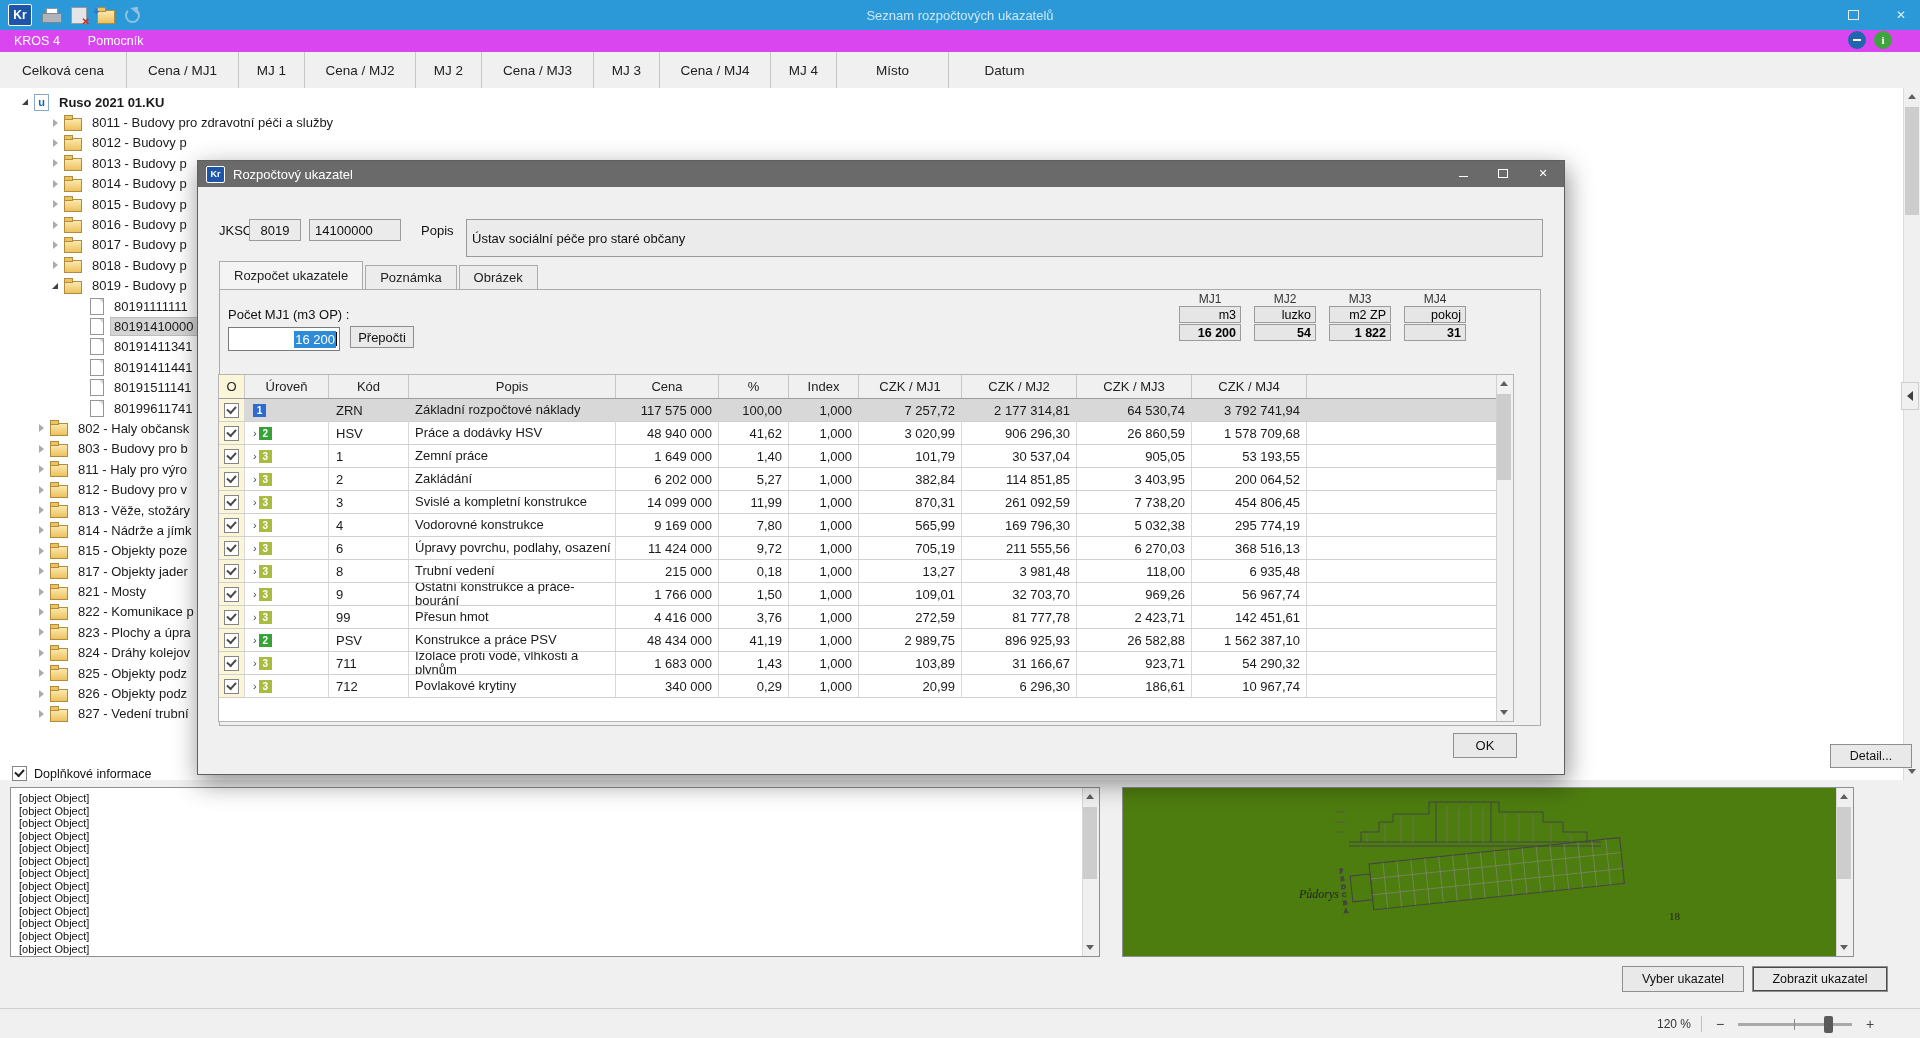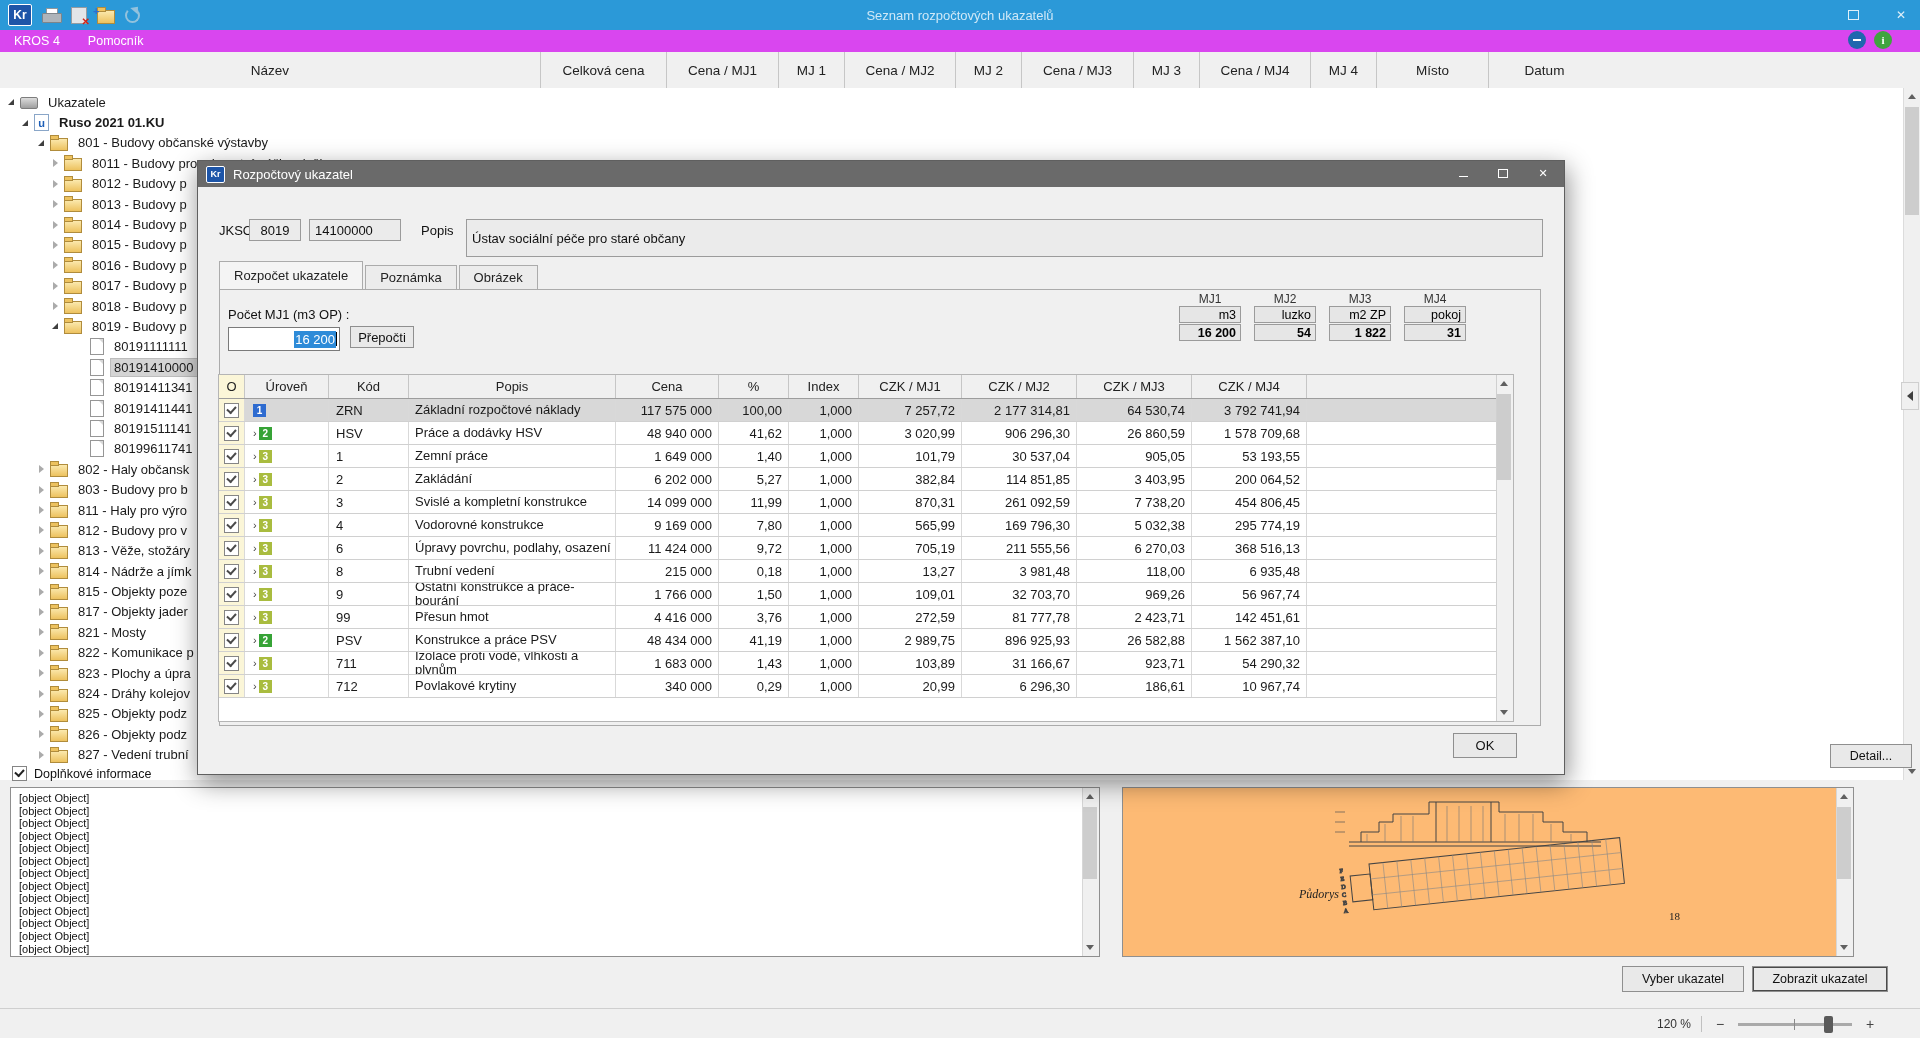--- a/index.html
+++ b/index.html
@@ -129,21 +129,21 @@
   .d-scroll{position:absolute;right:0;top:0;width:17px;height:346px;background:#f1f1f1;border-left:1px solid #d0d0d0;box-sizing:border-box;}
   .d-ok{position:absolute;left:1255px;top:572px;width:64px;height:25px;}
   
   .detail-btn{position:absolute;left:1830px;top:744px;width:82px;height:24px;font-size:12.5px;z-index:5;}
   .info-row{position:absolute;left:12px;top:766px;display:flex;align-items:center;gap:7px;z-index:5;font-size:12.5px;color:#111;}
   .cb.dark::after{border-color:#222;}
   .desc-panel{position:absolute;left:10px;top:787px;width:1090px;height:170px;background:#fff;border:1px solid #8f8f8f;z-index:5;box-sizing:border-box;}
   .desc-text{position:absolute;left:8px;top:4px;font-size:11px;line-height:12.55px;color:#111;}
   .desc-line{white-space:pre;}
   .panel-scroll{position:absolute;right:0;top:0;width:17px;height:100%;background:#f0f0f0;border-left:1px solid #d7d7d7;box-sizing:border-box;}
-  .img-panel{position:absolute;left:1122px;top:787px;width:732px;height:170px;background:#fdba74;border:1px solid #8f8f8f;z-index:5;box-sizing:border-box;}
+  .img-panel{position:absolute;left:1122px;top:787px;width:732px;height:170px;background:#4d7c0f;border:1px solid #8f8f8f;z-index:5;box-sizing:border-box;}
   .drawing{position:absolute;left:168px;top:2px;}
   .footer-btn{position:absolute;height:26px;font-size:12.5px;z-index:5;}
   .btn-vyber{left:1622px;top:966px;width:122px;}
   .btn-zobrazit{left:1752px;top:966px;width:136px;box-shadow:inset 0 0 0 1px #4a4a4a;}
   
   .statusbar{position:absolute;left:0;top:1008px;width:1920px;height:30px;background:#f0f0f0;border-top:1px solid #cfcfcf;z-index:6;
     display:flex;align-items:center;justify-content:flex-end;box-sizing:border-box;padding-right:42px;gap:10px;}
   .zoom-text{font-size:12px;color:#333;}
   .vsep{width:1px;height:16px;background:#c0c0c0;}
   .zoombtn{width:16px;height:16px;display:flex;align-items:center;justify-content:center;color:#444;font-size:14px;}
@@ -174,21 +174,20 @@
   <span class="rtab">KROS 4</span>
   <span class="rtab">Pomocník</span>
   <div class="status-circles">
     <span class="scircle blue"></span>
     <span class="scircle green"></span>
   </div>
 </div>
 
 <div class="cols">
 
-    <div class="colcell" style="width: 540px;">Název</div>
 
     <div class="colcell" style="width: 126px;">Celková cena</div>
 
     <div class="colcell" style="width: 112px;">Cena / MJ1</div>
 
     <div class="colcell" style="width: 66px;">MJ 1</div>
 
     <div class="colcell" style="width: 111px;">Cena / MJ2</div>
 
     <div class="colcell" style="width: 66px;">MJ 2</div>
@@ -203,37 +202,27 @@
 
     <div class="colcell" style="width: 112px;">Místo</div>
 
     <div class="colcell" style="width: 112px;">Datum</div>
   </div>
 
 <div class="workspace"></div>
 
 <div class="tree">
 
-    <div class="trow">
-      <span class="arrow" data-arrow="exp" style="margin-left: 4px;"></span>
-      <span class="ticn" data-icon="root"></span>
-      <span class="tlabel"><span class="tsel">Ukazatele</span></span>
-    </div>
 
     <div class="trow">
       <span class="arrow" data-arrow="exp" style="margin-left: 18px;"></span>
       <span class="ticn" data-icon="ruso"></span>
       <span class="tlabel b"><span class="tsel">Ruso 2021 01.KU</span></span>
     </div>
 
-    <div class="trow">
-      <span class="arrow" data-arrow="exp" style="margin-left: 34px;"></span>
-      <span class="ticn" data-icon="folder"></span>
-      <span class="tlabel"><span class="tsel">801 - Budovy občanské výstavby</span></span>
-    </div>
 
     <div class="trow">
       <span class="arrow" data-arrow="col" style="margin-left: 48px;"></span>
       <span class="ticn" data-icon="folder"></span>
       <span class="tlabel"><span class="tsel">8011 - Budovy pro zdravotní péči a služby</span></span>
     </div>
 
     <div class="trow">
       <span class="arrow" data-arrow="col" style="margin-left: 48px;"></span>
       <span class="ticn" data-icon="folder"></span>

